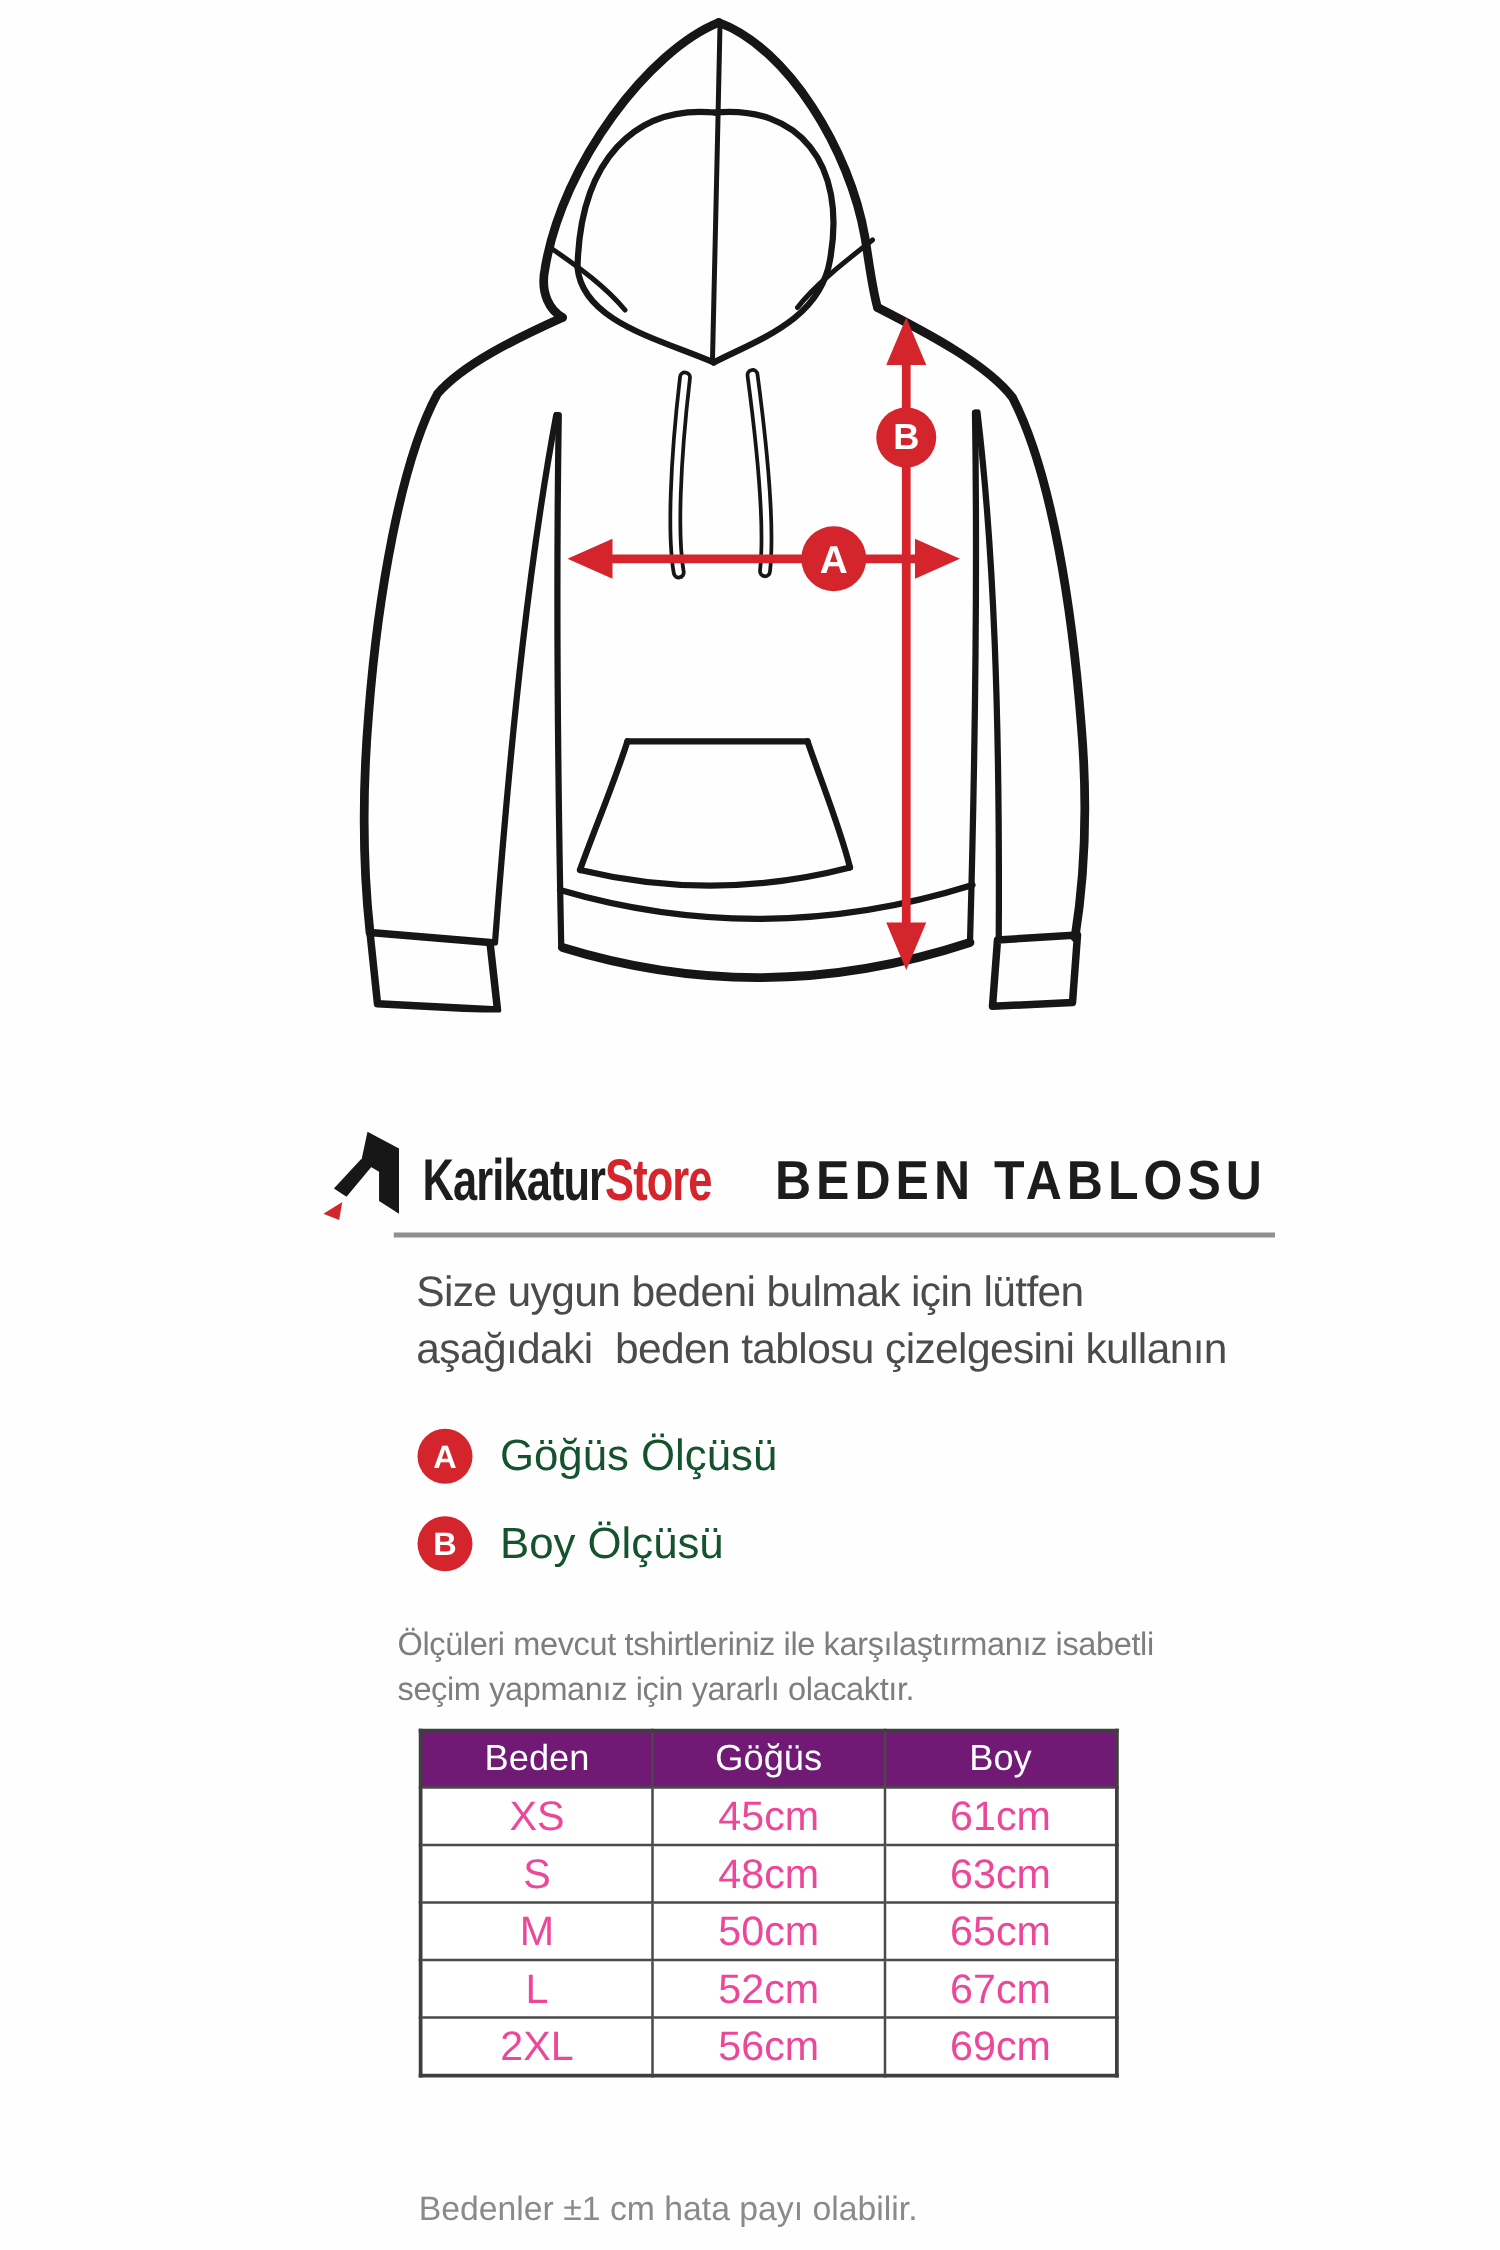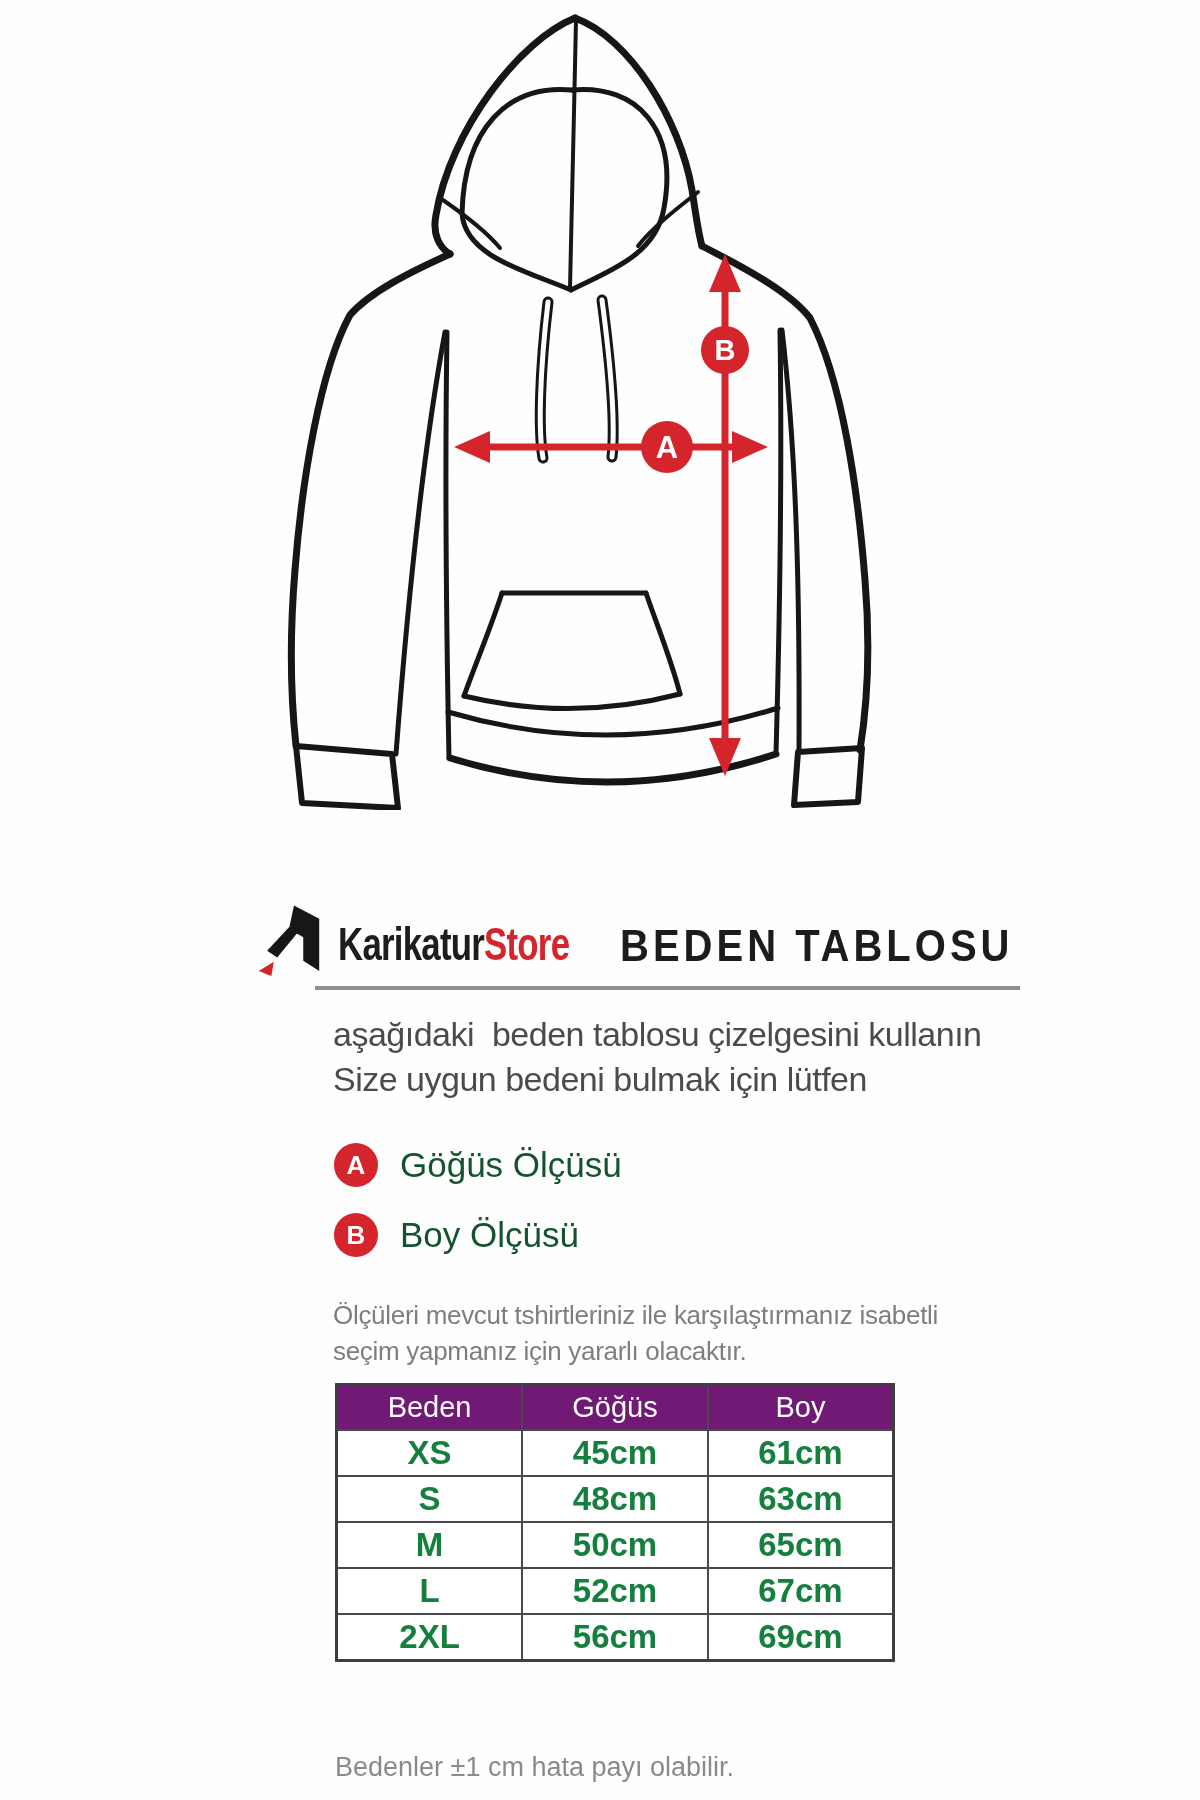--- a/index.html
+++ b/index.html
@@ -46,36 +46,36 @@
 
   
   .legend-row { display:flex; align-items:center; gap:22px; }
   #legend-a { left:334px; top:1143px; }
   #legend-b { left:334px; top:1213px; }
   .legend-badge { width:44px; height:44px; font-size:26px; }
   .legend-label { font-size:35px; color:#14532d; }
 
   
   #note {
-    left:333px; top:1297px; width:700px; font-size:26px; line-height:36px;
+    left:318px; top:1297px; width:700px; font-size:26px; line-height:36px;
     color:#7e7e7e; letter-spacing:-0.3px;
   }
 
   
   #size-table-wrap { left:335px; top:1383px; width:560px; }
   table.size-table {
     border-collapse:collapse; width:560px; table-layout:fixed;
     border:3px solid #3f3f3f;
   }
   table.size-table th {
     background:#701a75; color:#ffffff; font-weight:400; font-size:29px;
     height:43px; border:2px solid #4a4a4b; padding:0;
   }
   table.size-table td {
-    font-size:33px; font-weight:700; color:#15803d; height:44px;
+    font-size:33px; font-weight:400; color:#ec4899; height:44px;
     text-align:center; border:2px solid #4a4a4b; background:#ffffff; padding:0;
   }
 
   
   #footer-note {
     left:335px; top:1752px; width:560px; 
     font-size:27px; color:#8a8a8a;
   }
 </style>
 </head>
@@ -151,22 +151,22 @@
     <polygon points="18,64 44,36 54,43 30,72" fill="#171717"></polygon>
     <polygon points="8,88 26,77 23,94" fill="#d4252c"></polygon>
   </svg>
   <div id="brand-text" class="abs">
     <span>Karikatur</span><span class="store">Store</span>
   </div>
   <div id="page-heading" class="abs">BEDEN TABLOSU</div>
   <div id="heading-divider" class="abs"></div>
 
   <div id="intro" class="abs">
+    <div>Size uygun bedeni bulmak için lütfen</div>
     <div>aşağıdaki&nbsp; beden tablosu çizelgesini kullanın</div>
-    <div>Size uygun bedeni bulmak için lütfen</div>
   </div>
 
   <div id="legend-a" class="abs legend-row">
     <div class="badge legend-badge">
       <span>A</span>
     </div>
     <div class="legend-label">Göğüs Ölçüsü</div>
   </div>
   <div id="legend-b" class="abs legend-row">
     <div class="badge legend-badge">

